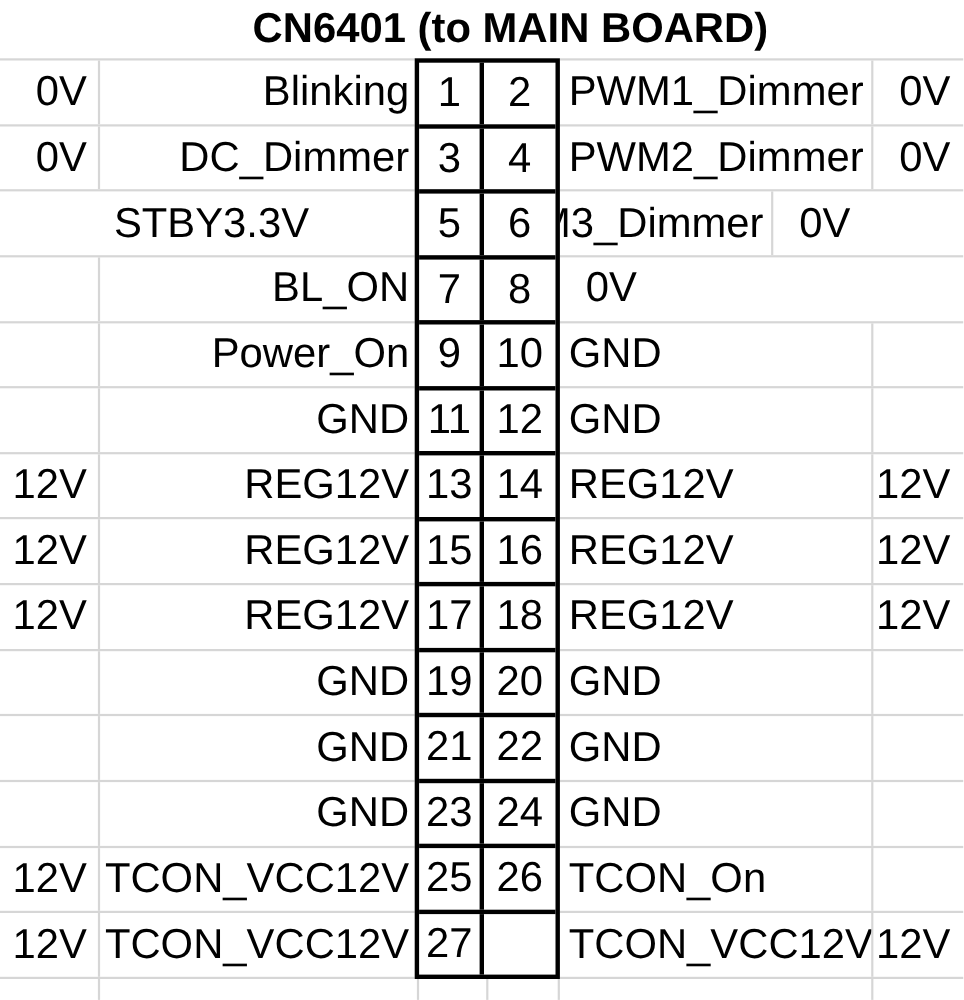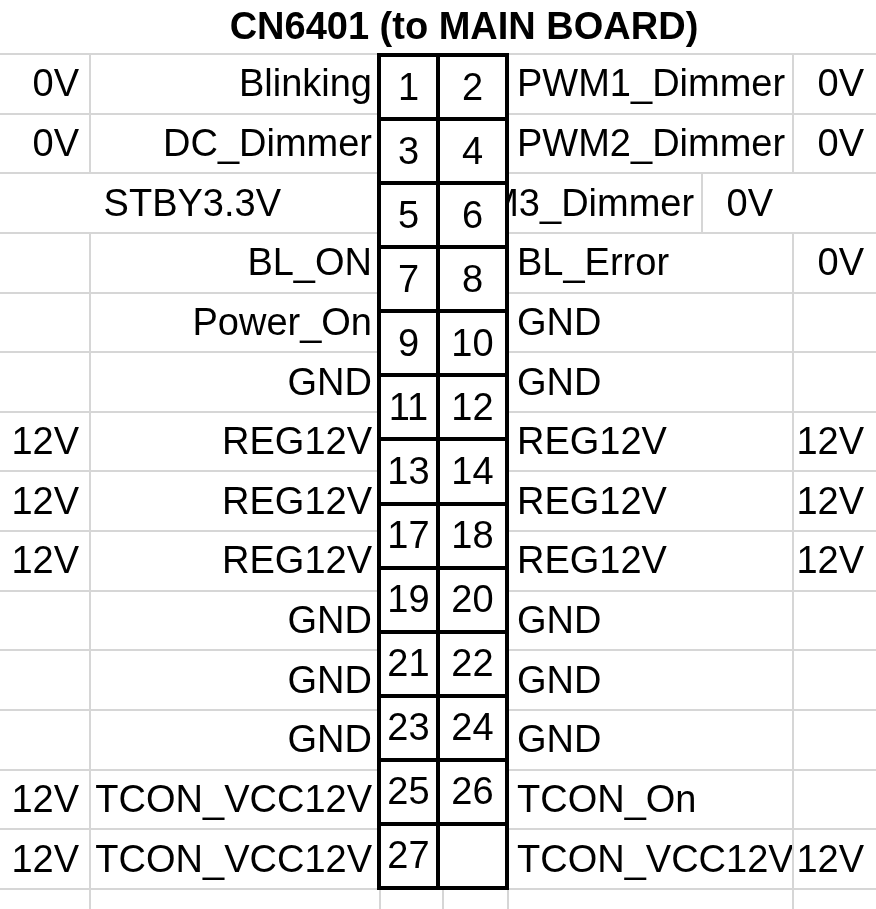--- a/index.html
+++ b/index.html
@@ -116,21 +116,20 @@
         <div class="c c-sp1"></div>
         <div class="c c-sp2"></div>
         <div class="c c-rs">PWM3_Dimmer</div>
         <div class="c c-rv">0V</div>
       </div>
       <div class="row">
         <div class="c c-lv"></div>
         <div class="c c-ls">BL_ON</div>
         <div class="c c-sp1"></div>
         <div class="c c-sp2"></div>
-        <div class="c c-rs">BL_Error</div>
         <div class="c c-rv">0V</div>
       </div>
       <div class="row">
         <div class="c c-lv"></div>
         <div class="c c-ls">Power_On</div>
         <div class="c c-sp1"></div>
         <div class="c c-sp2"></div>
         <div class="c c-rs">GND</div>
         <div class="c c-rv"></div>
       </div>
@@ -240,20 +239,24 @@
       </div>
       <div class="pinrow">
         <div class="pincell odd">11</div>
         <div class="pincell even">12</div>
       </div>
       <div class="pinrow">
         <div class="pincell odd">13</div>
         <div class="pincell even">14</div>
       </div>
       <div class="pinrow">
+        <div class="pincell odd">15</div>
+        <div class="pincell even">16</div>
+      </div>
+      <div class="pinrow">
         <div class="pincell odd">17</div>
         <div class="pincell even">18</div>
       </div>
       <div class="pinrow">
         <div class="pincell odd">19</div>
         <div class="pincell even">20</div>
       </div>
       <div class="pinrow">
         <div class="pincell odd">21</div>
         <div class="pincell even">22</div>

